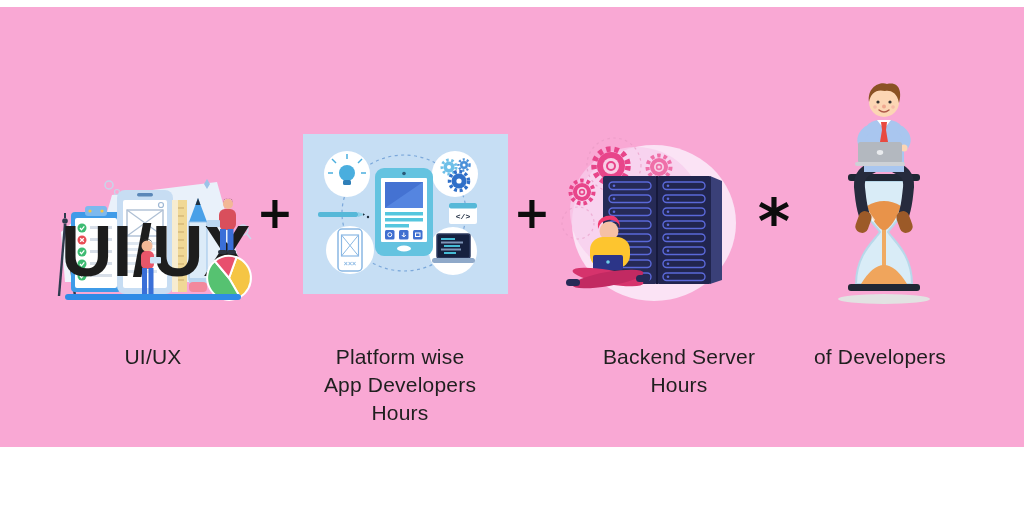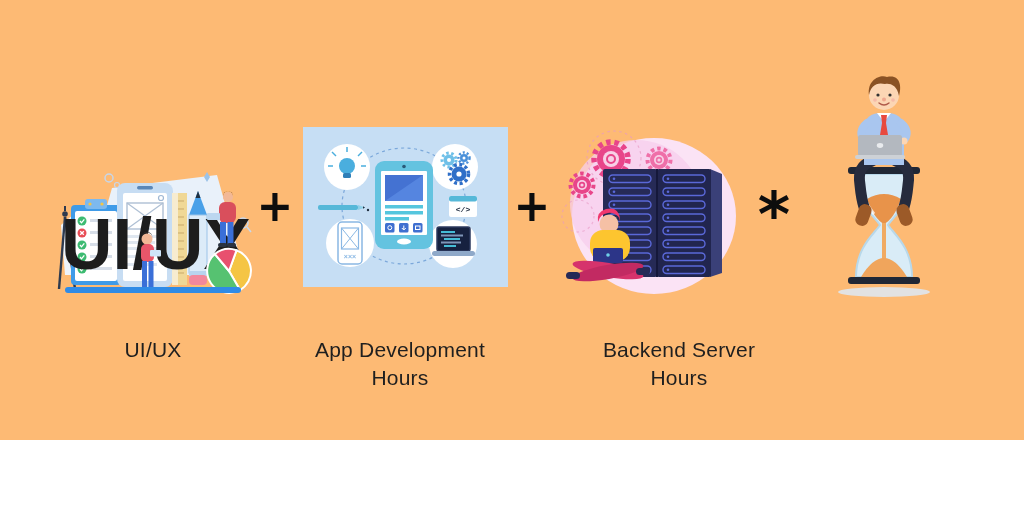--- a/index.html
+++ b/index.html
@@ -1,21 +1,21 @@
 <!DOCTYPE html>
 <html><head>
 <meta charset="utf-8">
 <style>
   html,body{margin:0;padding:0;}
   body{
     width:1024px;height:512px;overflow:hidden;background:#ffffff;
     font-family:"Liberation Sans", sans-serif;
     position:relative;
   }
-  .canvas{position:relative;width:1024px;height:440px;background:#fdba74;}
+  .canvas{position:relative;width:1024px;height:440px;background:#f9a8d4;margin-top:7px;}
   .illus{position:absolute;display:block;}
   .operator{
     position:absolute;color:#0d0d0d;font-weight:900;text-align:center;
     font-family:"DejaVu Sans", sans-serif;
   }
   .op-plus{font-size:44px;line-height:46px;width:40px;top:183px;}
   .op-mul{font-size:62px;line-height:58px;width:48px;top:186px;}
   .label{
     position:absolute;top:336px;width:210px;text-align:center;
     color:#1f1f1f;font-size:21px;line-height:28px;font-weight:500;
@@ -346,25 +346,27 @@
         <rect x="25" y="82" width="50" height="4" rx="2" fill="#cdd1d6"></rect>
       </g>
     </g>
   </svg>
 
   <div class="label" style="left:48px">
     <div>UI/UX</div>
     <div></div>
   </div>
   <div class="label" style="left:295px">
-    <div>App Development</div>
+    <div>Platform wise</div>
+    <div>App Developers</div>
     <div>Hours</div>
   </div>
   <div class="label" style="left:574px">
     <div>Backend Server</div>
     <div>Hours</div>
     <div></div>
   </div>
   <div class="label" style="left:775px">
+    <div>of Developers</div>
     <div></div>
   </div>
 
 </div>
 
 </body></html>

